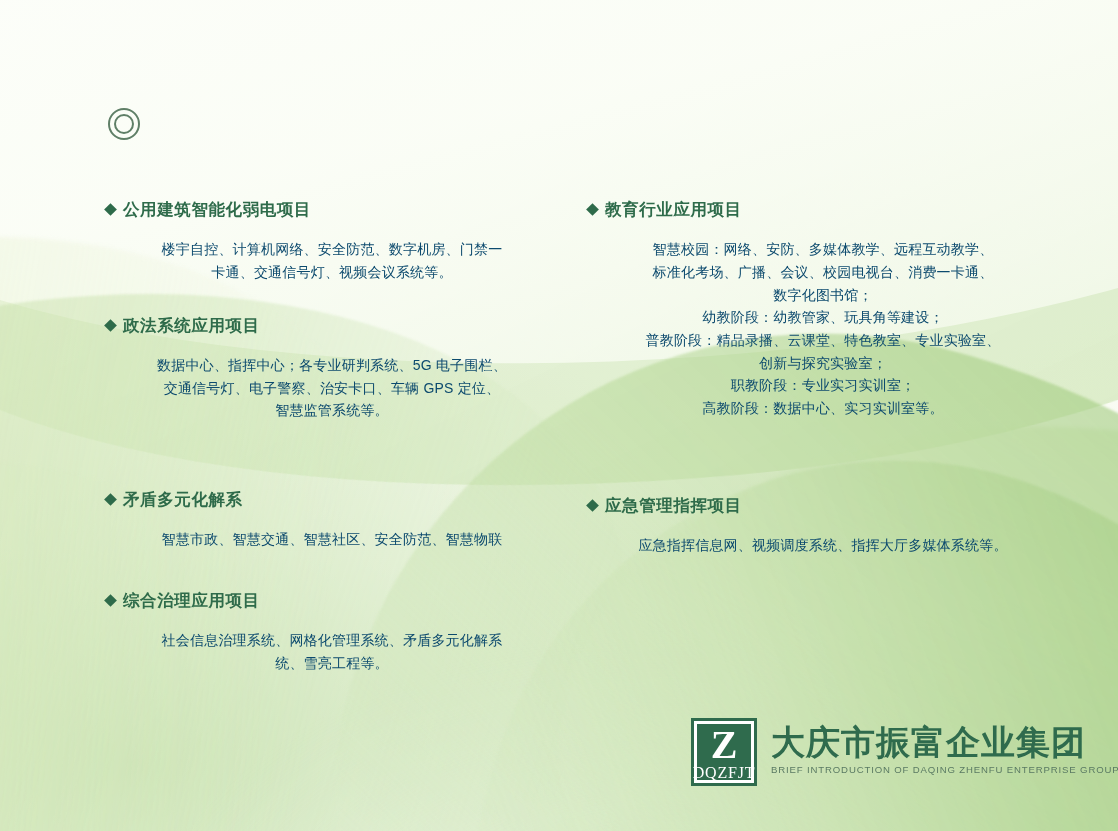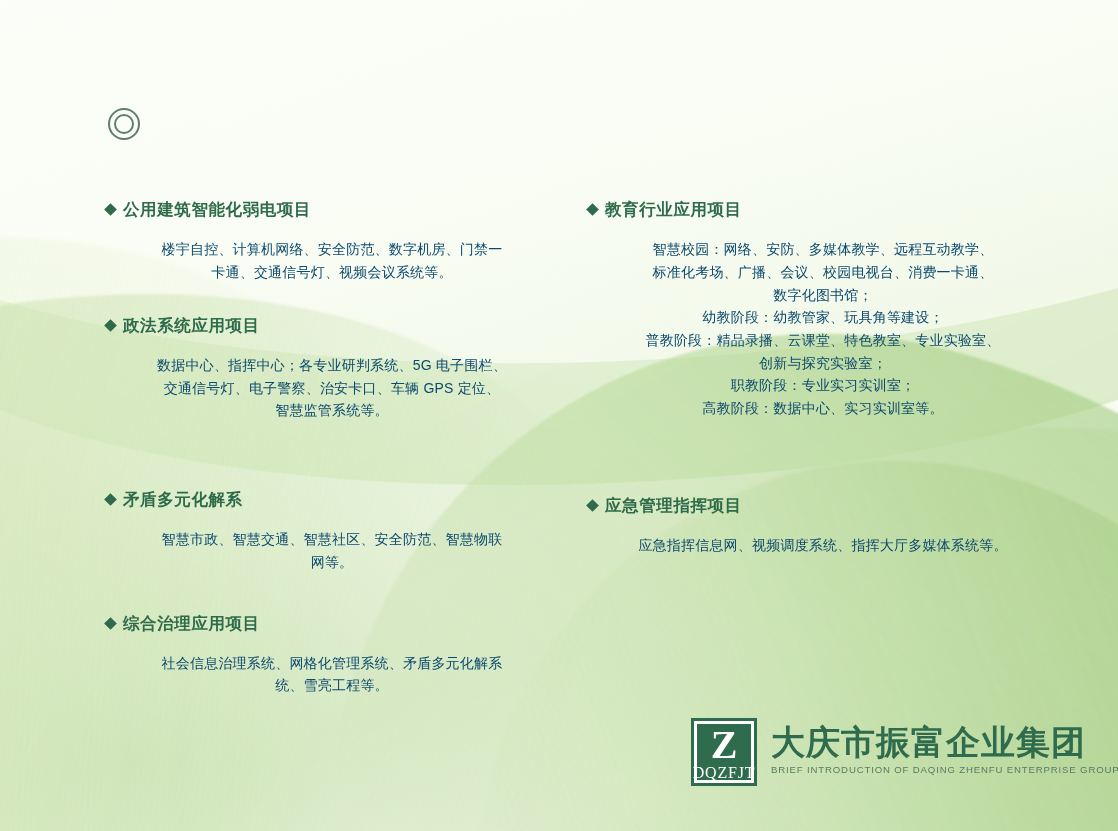--- a/index.html
+++ b/index.html
@@ -345,21 +345,20 @@
         </div>
       </div>
 
       <div class="section sp-3">
         <div class="section-head">
           <span class="bullet-diamond"></span>
           <span>矛盾多元化解系</span>
         </div>
         <div class="section-body">
           <div class="line">智慧市政、智慧交通、智慧社区、安全防范、智慧物联</div>
-          <div class="line">网等。</div>
         </div>
       </div>
 
       <div class="section">
         <div class="section-head">
           <span class="bullet-diamond"></span>
           <span>综合治理应用项目</span>
         </div>
         <div class="section-body">
           <div class="line">社会信息治理系统、网格化管理系统、矛盾多元化解系</div>

